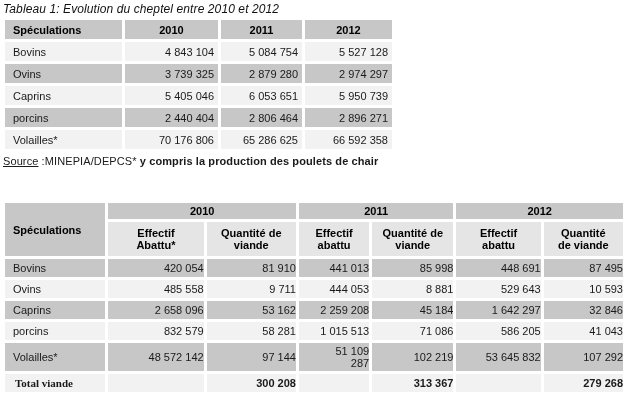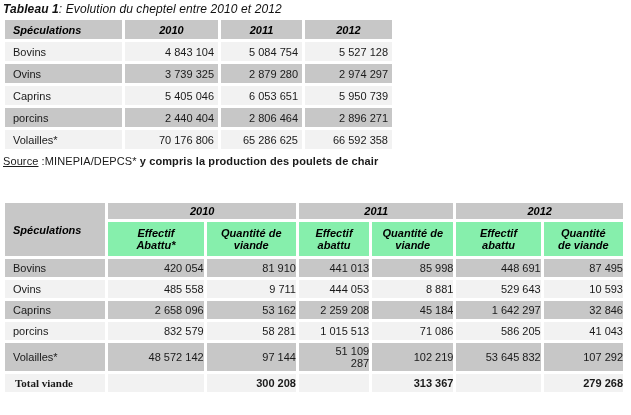--- a/index.html
+++ b/index.html
@@ -7,49 +7,49 @@
     width:631px;height:415px;overflow:hidden;
     font-family:"Liberation Sans",sans-serif;
     color:#1a1a1a;
   }
   .page{padding:1px 2px 0 2px;}
 
   .doc-title{
     font-size:12px;font-style:italic;color:#111;
     margin:1px 0 1px 1px;letter-spacing:.1px;
   }
-  .doc-title .pre{font-weight:bold;}
+  .doc-title .pre{font-weight:normal;}
 
   table{
     border-collapse:separate;border-spacing:3px;
     table-layout:fixed;
   }
   th,td{
     font-size:11px;vertical-align:middle;overflow:hidden;
     padding:2px 4px;line-height:12px;
   }
-  th{font-weight:bold;background:#c7c7c7;color:#000;font-style:italic;}
+  th{font-weight:bold;background:#c7c7c7;color:#000;}
   td{color:#1a1a1a;}
 
   tr.gray td{background:#c7c7c7;}
   tr.light td{background:#f2f2f2;}
 
   
   #table1{width:393px;}
   #table1 th{text-align:center;}
   #table1 th.label{text-align:left;padding-left:8px;}
   #table1 td.label{text-align:left;padding-left:8px;}
   #table1 td.num{text-align:right;}
   #table1 tr{height:19px;}
 
   
   #table2{width:624px;}
   #table2 th{text-align:center;}
   #table2 th.corner{text-align:left;padding-left:8px;}
-  #table2 th.sub{background:#86efac;white-space:pre-line;height:30px;}
+  #table2 th.sub{background:#e5e5e5;white-space:pre-line;height:30px;}
   #table2 td.label{text-align:left;padding-left:8px;}
   #table2 td.num{text-align:right;padding-right:0;white-space:pre-line;}
   #table2 tr{height:18px;}
   #table2 tr#t2-head1{height:15px;}
   #table2 tr.total td{font-weight:bold;}
   #table2 tr.total td.label{padding-left:10px;font-family:Liberation Serif, serif;}
 
   .src{
     font-size:11px;margin:3px 0 8px 1px;letter-spacing:.1px;
   }

